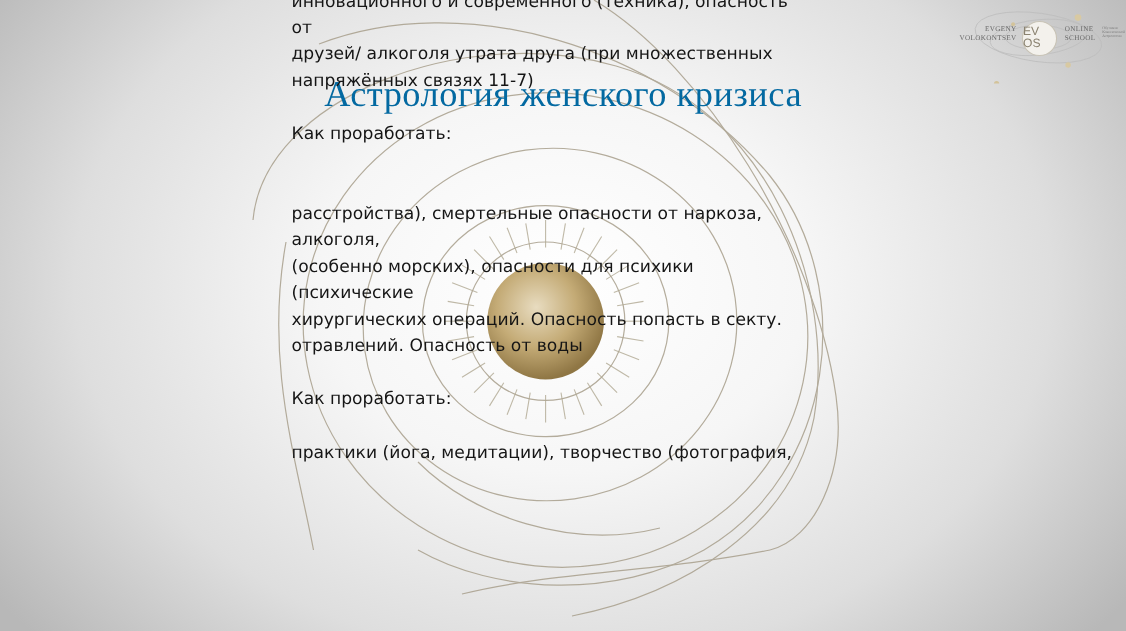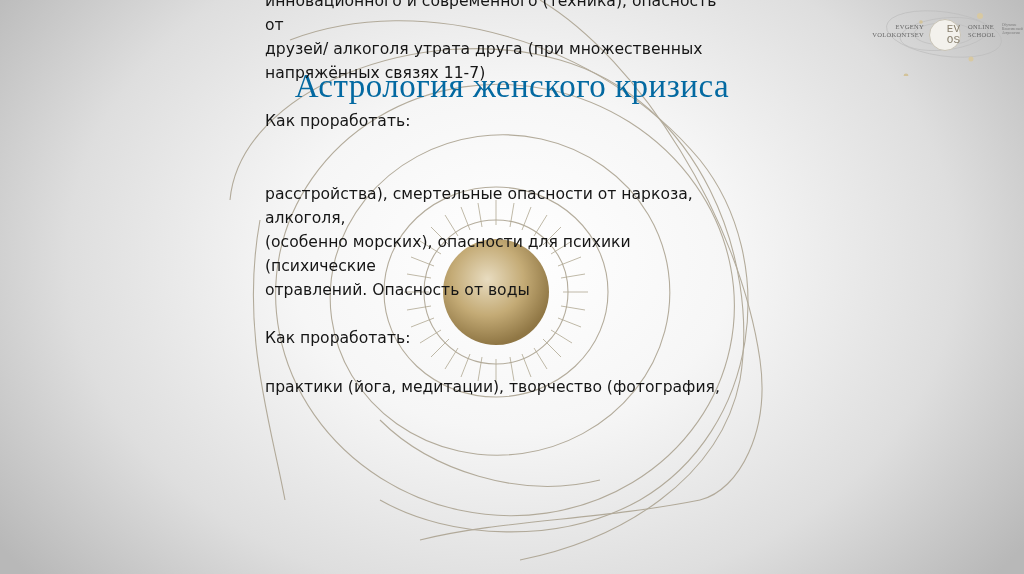--- a/index.html
+++ b/index.html
@@ -32,22 +32,22 @@
       position: absolute; left: 100px; top: 19px; width: 36px;
       font-family: "Liberation Serif", serif; font-size: 6.5px; line-height: 8px; color: #666; letter-spacing: 0.3px;
     }
     .logo-tag {
       position: absolute; left: 134px; top: 19px; width: 22px;
       font-family: "Liberation Serif", serif; font-size: 3.5px; line-height: 4px; color: #777;
     }
     .logo-badge {
       position: absolute; left: 61px; top: 15px; width: 30px; height: 30px; border-radius: 50%;
       background: #f3f1ec; border: 1px solid #c8c3b6;
-      font-family: Liberation Mono, monospace; font-size: 11px; line-height: 11px; color: #8a8270;
-      text-align: center; display: flex; flex-direction: column; justify-content: center; align-items: flex-end;
+      font-family: Liberation Sans, sans-serif; font-size: 11px; line-height: 11px; color: #8a8270;
+      text-align: center; display: flex; flex-direction: column; justify-content: center; align-items: flex-start;
     }
   </style>
 </head>
 <body>
 
 <div class="slide">
 
   <svg class="deco" viewBox="0 0 1024 574">
     <defs>
       <radialGradient id="sunGrad" cx="42%" cy="38%" r="62%">
@@ -110,20 +110,21 @@
   <div class="body-text">
     <p>инновационного и современного (техника), опасность от</p>
     <p>друзей/ алкоголя утрата друга (при множественных</p>
     <p>напряжённых связях 11-7)</p>
     <div class="gap"></div>
     <p>Как проработать:</p>
     <div class="gap"></div>
     <div class="gap"></div>
     <p>расстройства), смертельные опасности от наркоза, алкоголя,</p>
     <p>(особенно морских), опасности для психики (психические</p>
+    <p>хирургических операций. Опасность попасть в секту.</p>
     <p>отравлений. Опасность от воды</p>
     <div class="gap"></div>
     <p>Как проработать:</p>
     <div class="gap"></div>
     <p>практики (йога, медитации), творчество (фотография,</p>
 
   </div>
 
   <div class="logo">
     <svg width="156" height="72" viewBox="0 0 156 72" style="position:absolute;left:0;top:0">

